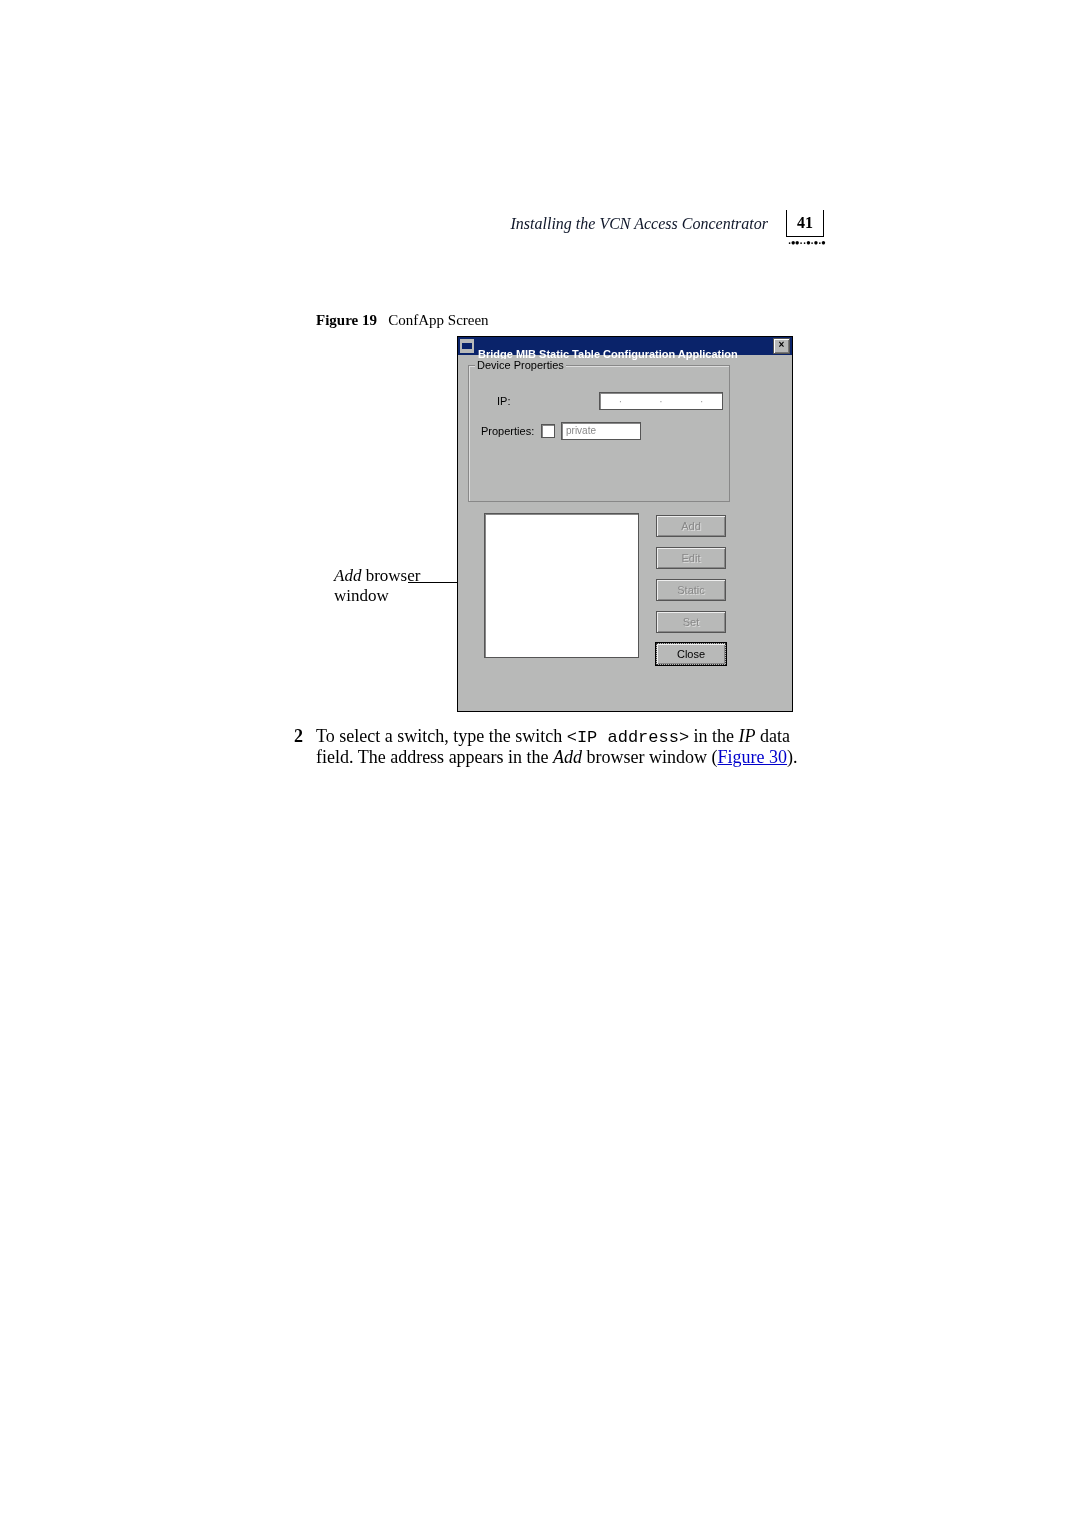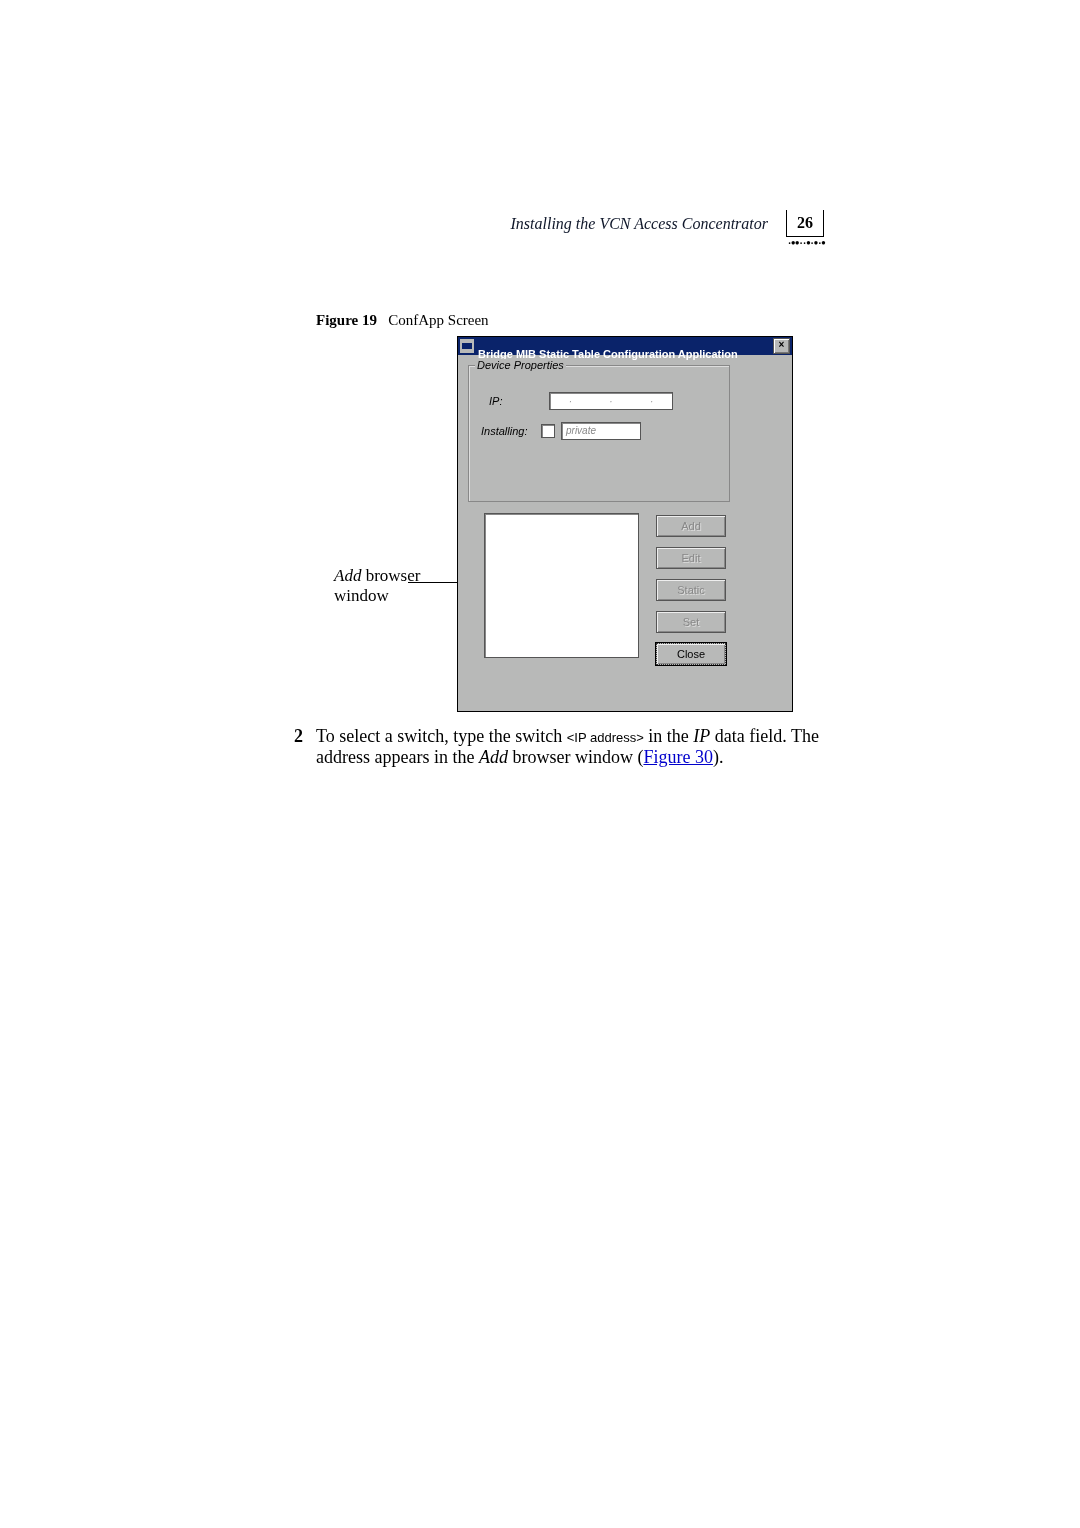--- a/index.html
+++ b/index.html
@@ -161,42 +161,41 @@
   box-shadow: inset 1px 1px 0 #fff, inset -1px -1px 0 #777;
 }
 .groupbox {
   position: absolute;
   left: 10px;
   top: 28px;
   width: 260px;
   height: 135px;
   border: 1px solid #888;
   box-shadow: inset 1px 1px 0 #ddd;
-  font-style: italic;
 }
 .groupbox-label {
   position: absolute;
   top: -7px;
   left: 6px;
   background: #b8b9b8;
   font-size: 11px;
   padding: 0 2px;
   color: #000;
 }
 .form-row {
   position: absolute;
   display: flex;
   align-items: center;
 }
 .form-label {
   font-size: 11px;
   color: #000;
   width: 60px;
 }
-.ip-row { left: 20px; top: 26px; }
+.ip-row { left: 28px; top: 26px; gap: 42px; }
 .community-row { left: 12px; top: 56px; }
 .ip-input {
   width: 124px;
   height: 18px;
   background: #fff;
   border: 1px solid #555;
   box-shadow: inset 1px 1px 0 #888;
   font-size: 10px;
   display: flex;
   align-items: center;
@@ -271,33 +270,33 @@
   display: flex;
 }
 .step-num {
   font-weight: bold;
   width: 22px;
   flex-shrink: 0;
 }
 .step-text { }
 .step-text em { }
 .step-text code {
-  font-family: Liberation Sans, sans-serif;
-  font-size: 13px;
+  font-family: Liberation Mono, monospace;
+  font-size: 17px;
 }
 </style>
 </head>
 <body>
 
 <div class="page">
 
   <div class="header-area">
     <span class="header-title">Installing the VCN Access Concentrator</span>
     <span class="page-number-box">
-      <span class="page-number">26</span>
+      <span class="page-number">41</span>
     </span>
   </div>
   <div class="header-dots">·••··•·•·•</div>
 
 
   <div class="figure-caption">
     <span class="fc-bold">Figure 19</span>&nbsp;&nbsp;&nbsp;<span>ConfApp Screen</span>
   </div>
 
   <div class="annotation">
@@ -321,21 +320,21 @@
       <div class="form-row ip-row">
         <span class="form-label">IP:</span>
         <div class="ip-input">
           <span>·</span>
           <span>·</span>
           <span>·</span>
         </div>
       </div>
 
       <div class="form-row community-row">
-        <span class="form-label">Installing:</span>
+        <span class="form-label">Properties:</span>
         <div class="checkbox"></div>
         <div class="text-input">private</div>
       </div>
     </div>
 
     <div class="listbox"></div>
 
     <div class="button-stack">
       <div class="win-btn disabled">Add</div>
       <div class="win-btn disabled">Edit</div>

